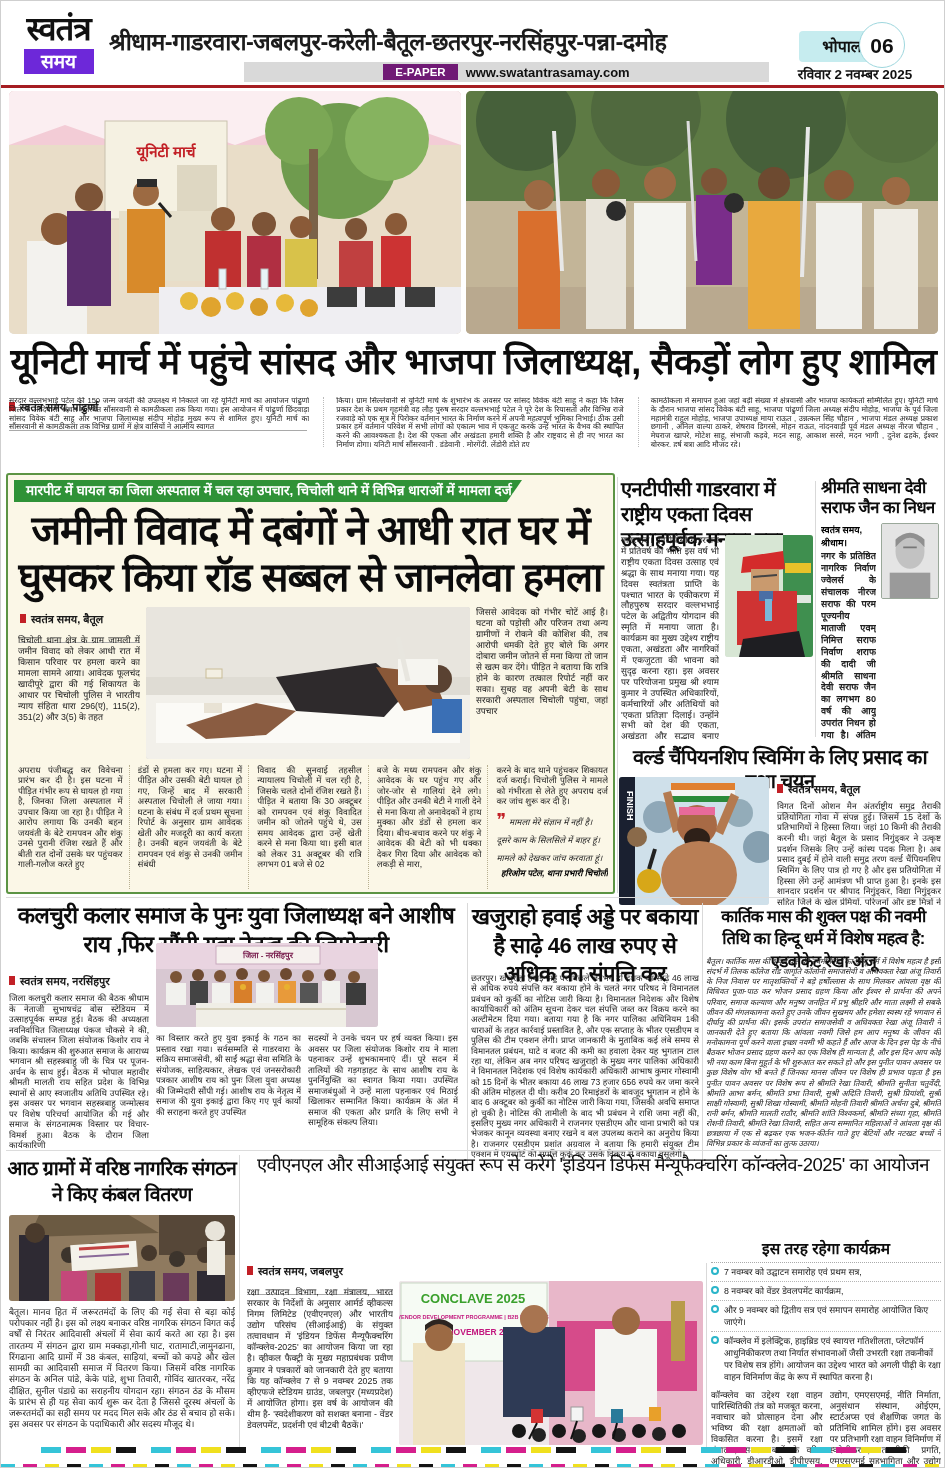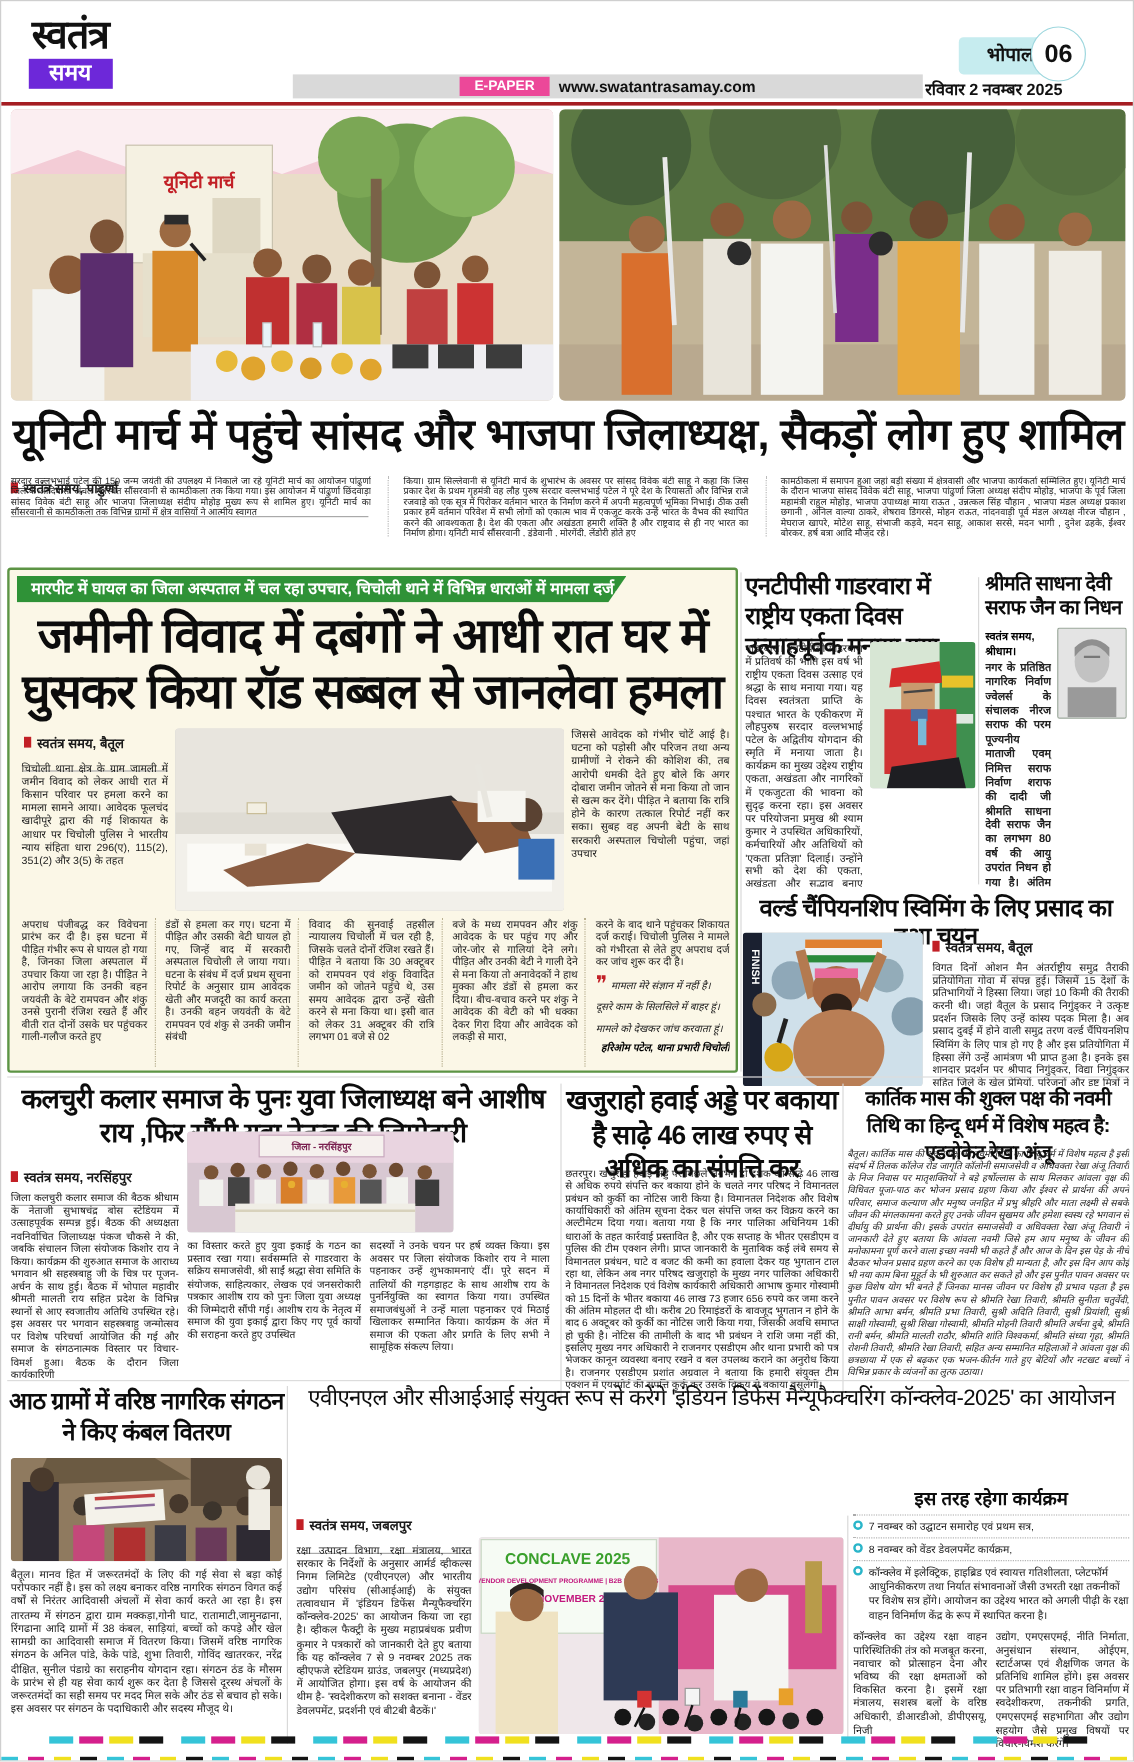--- a/index.html
+++ b/index.html
@@ -27,27 +27,28 @@
 </head>
 <body>
 
 <div class="page">
 
   <div class="abs" style="left:0;top:0;width:945px;height:84px">
     <div class="abs" style="left:10px;top:10px;width:95px;text-align:center">
       <div style="font-size:33px;font-weight:900;color:#111;line-height:1.1;letter-spacing:-1px">स्वतंत्र</div>
       <div style="margin:2px auto 0;width:70px;background:#6d28d9;color:#fff;font-weight:bold;font-size:19px;line-height:25px">समय</div>
     </div>
+    <div class="abs" style="left:108px;top:24px;width:640px;font-size:23.5px;font-weight:900;color:#1c1c1c;letter-spacing:-0.5px;white-space:nowrap;overflow:hidden">श्रीधाम-गाडरवारा-जबलपुर-करेली-बैतूल-छतरपुर-नरसिंहपुर-पन्ना-दमोह</div>
     <div class="abs" style="left:243px;top:61px;width:525px;height:20px;background:#d9d9d9;display:flex;align-items:center;justify-content:center;gap:8px">
-      <span style="background:#ec4899;color:#fff;font-weight:bold;font-size:11.5px;padding:2px 12px">E-PAPER</span>
+      <span style="background:#701a75;color:#fff;font-weight:bold;font-size:11.5px;padding:2px 12px">E-PAPER</span>
       <span style="font-weight:bold;font-size:13px;color:#111">www.swatantrasamay.com</span>
     </div>
     <div class="abs" style="left:798px;top:30px;width:86px;height:31px;background:#c6ecef;border-radius:4px;text-align:center;line-height:31px;font-weight:bold;font-size:16px;color:#111">भोपाल</div>
     <div class="abs" style="left:858px;top:21px;width:46px;height:46px;background:#fff;border:1px solid #9ed7de;border-radius:50%;text-align:center;line-height:46px;font-weight:900;font-size:21px;color:#111;z-index:2">06</div>
-    <div class="abs" style="left:770px;top:64px;width:168px;font-weight:bold;font-size:13.5px;color:#111">रविवार 2 नवम्बर 2025</div>
+    <div class="abs" style="left:770px;top:64px;width:168px;text-align:center;font-weight:bold;font-size:13.5px;color:#111">रविवार 2 नवम्बर 2025</div>
   </div>
   <div class="abs" style="left:0;top:84px;width:945px;height:3px;background:#a51d22"></div>
 
   <div class="abs ph" style="left:8px;top:90px;width:452px;height:243px">
     <svg viewBox="0 0 452 243" preserveAspectRatio="none">
       <rect width="452" height="243" fill="#e9ddc8"></rect>
       <rect width="452" height="54" fill="#f3ccd6"></rect>
       <polygon points="0,54 56,34 113,54 169,34 226,54 282,34 339,54 395,34 452,54 452,0 0,0" fill="#fbeef1"></polygon>
       <circle cx="330" cy="70" r="58" fill="#6f9b4e"></circle>
         <circle cx="378" cy="48" r="42" fill="#86b35f"></circle>
@@ -364,20 +365,24 @@
   <div class="abs" style="left:710px;top:1236px;width:230px">
     <div style="text-align:center;font-weight:900;font-size:15.5px;color:#0c0c0c;border-bottom:1px dotted #aaa;padding-bottom:3px">इस तरह रहेगा कार्यक्रम</div>
     <div class="sched-item">
         <span class="ring"></span>
         <span>7 नवम्बर को उद्घाटन समारोह एवं प्रथम सत्र,</span>
       </div>
     <div class="sched-item">
         <span class="ring"></span>
         <span>8 नवम्बर को वेंडर डेवलपमेंट कार्यक्रम,</span>
       </div>
+    <div class="sched-item">
+        <span class="ring"></span>
+        <span>और 9 नवम्बर को द्वितीय सत्र एवं समापन समारोह आयोजित किए जाएंगे।</span>
+      </div>
     <div class="sched-item" style="border-bottom:none">
         <span class="ring"></span>
         <span>कॉन्क्लेव में इलेक्ट्रिक, हाइब्रिड एवं स्वायत्त गतिशीलता, प्लेटफॉर्म आधुनिकीकरण तथा निर्यात संभावनाओं जैसी उभरती रक्षा तकनीकों पर विशेष सत्र होंगे। आयोजन का उद्देश्य भारत को अगली पीढ़ी के रक्षा वाहन विनिर्माण केंद्र के रूप में स्थापित करना है।</span>
       </div>
     <div style="display:grid;grid-template-columns:1fr 1fr;gap:7px;margin-top:4px;height:98px;overflow:hidden">
       <div class="bt" style="font-size:8.8px;line-height:1.26">कॉन्क्लेव का उद्देश्य रक्षा वाहन पारिस्थितिकी तंत्र को मजबूत करना, नवाचार को प्रोत्साहन देना और भविष्य की रक्षा क्षमताओं को विकसित करना है। इसमें रक्षा मंत्रालय, सशस्त्र बलों के वरिष्ठ अधिकारी, डीआरडीओ, डीपीएसयू, निजी</div>
       <div class="bt" style="font-size:8.8px;line-height:1.26">उद्योग, एमएसएमई, नीति निर्माता, अनुसंधान संस्थान, ओईएम, स्टार्टअप्स एवं शैक्षणिक जगत के प्रतिनिधि शामिल होंगे। इस अवसर पर प्रतिभागी रक्षा वाहन विनिर्माण में स्वदेशीकरण, तकनीकी प्रगति, एमएसएमई सहभागिता और उद्योग सहयोग जैसे प्रमुख विषयों पर विचार-विमर्श करेंगे।</div>
     </div>
   </div>
 

